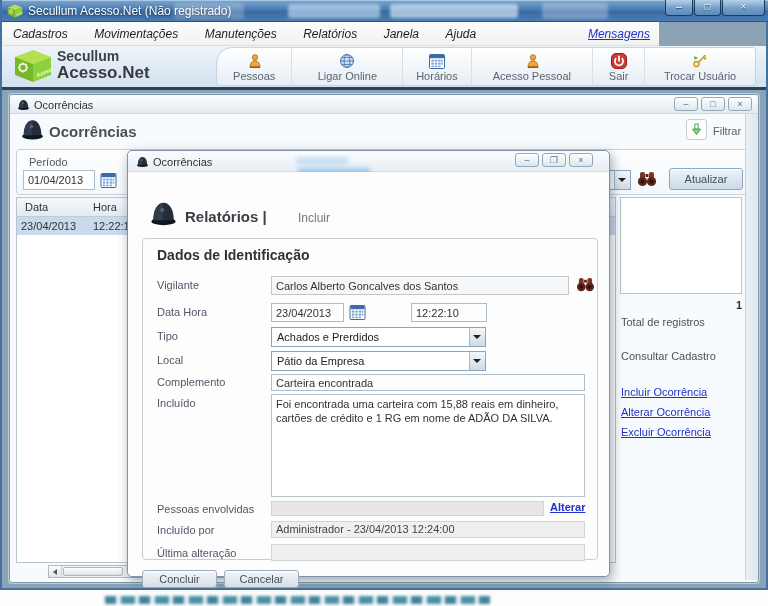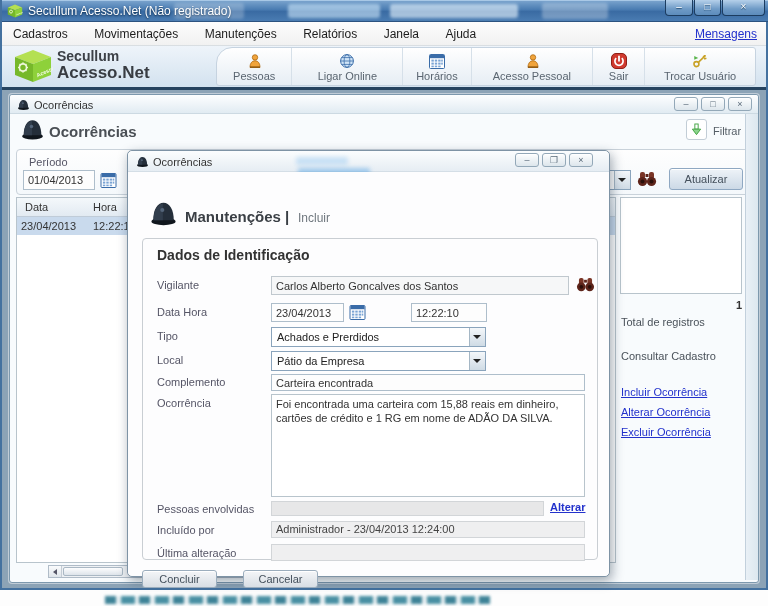--- a/index.html
+++ b/index.html
@@ -22,22 +22,22 @@
   #tabblur3 { left:388px; top:4px; width:128px; height:14px; background:rgba(235,246,255,.6); }
   #tabblur4 { left:540px; top:3px; width:66px; height:16px; background:rgba(255,255,255,.28); }
   #win-controls { position:absolute; right:5px; top:0; display:flex; }
   .win-btn { height:16px; margin-left:1px; border:1px solid #1c3c60; border-top:none;
     border-radius:0 0 4px 4px; background:linear-gradient(#b5d0ea,#6e9ac6 60%,#5d8cbc);
     color:#fff; font-size:10px; line-height:14px; text-align:center;
     text-shadow:0 1px 1px #123a5e; cursor:default; }
   .win-btn.min { width:28px; } .win-btn.max { width:27px; } .win-btn.close { width:43px; }
 
   
-  #menubar { position:absolute; left:0; top:22px; width:764px; height:24px;
-    background:linear-gradient(#fdfdfd,#f1f1f1); border-bottom:1px solid #d9dee2; z-index:4; }
+  #menubar { position:absolute; left:0; top:22px; width:657px; height:24px;
+    background:linear-gradient(#fdfdfd,#f1f1f1); border-bottom:1px solid #d9dee2; z-index:4;font-style:italic; }
   .menu-item { display:inline-block; padding:5px 11px 0 11px; font-size:12px; color:#1d1d1d; }
   #menu-messages { position:absolute; right:9px; top:5px; font-size:12px; color:#2231cc; text-decoration:underline; }
 
   
   #brandbar { position:absolute; left:0; top:46px; width:764px; height:41px;
     background:linear-gradient(#eef4fa,#d3e2ef); z-index:4;padding-left:26px; }
   #cube-logo { position:absolute; left:11px; top:2px; width:40px; height:36px; }
   #brand-line1 { position:absolute; left:55px; top:2px; font-size:14px; font-weight:bold; color:#3d4147; }
   #brand-line2 { position:absolute; left:55px; top:17px; font-size:17px; font-weight:bold; color:#383c42; }
   #toolbar-panel { position:absolute; left:214px; top:1px; width:540px; height:39px; display:flex;
@@ -163,21 +163,21 @@
     font-family:"Liberation Sans","DejaVu Sans",sans-serif; padding:2px 4px; resize:none; }
   .gray-field { position:absolute; background:#efeff0; border:1px solid #d2d5d8; font-size:11px; color:#444; padding:1px 4px; overflow:hidden; white-space:nowrap; }
   #fld-pessoas { left:128px; top:262px; width:273px; height:15px; background:#e7e7e8; }
   #link-alterar-pessoas { position:absolute; left:407px; top:262px; font-size:11px; color:#2231cc; text-decoration:underline; font-weight:bold; }
   #fld-incluido { left:128px; top:282px; width:314px; height:17px; }
   #fld-ultima { left:128px; top:305px; width:314px; height:17px; }
 
   .dlg-btn { position:absolute; top:398px; width:75px; height:18px; border:1px solid #9badbd; border-radius:3px;
     background:linear-gradient(#f4f6f8,#d8dee4); font-size:11px; color:#44505c; text-align:center; line-height:16px;
     box-shadow:inset 0 1px 0 #fff; }
-  #btn-concluir { left:14px; } #btn-cancelar { left:115px; }
+  #btn-concluir { left:14px; } #btn-cancelar { left:96px; }
 
   
   #bottom-strip { position:absolute; left:0; top:590px; width:768px; height:16px; background:#fdfdfd; }
   #watermark { position:absolute; left:105px; top:6px; width:385px; height:8px; opacity:.85; filter:blur(1.6px);
     background:repeating-linear-gradient(90deg,#1d6e86 0 11px, rgba(29,110,134,.1) 11px 16px, #2a7d94 16px 30px, rgba(29,110,134,.1) 30px 34px); }
 </style>
 </head>
 <body>
 
 <svg width="0" height="0" style="position:absolute">
@@ -405,21 +405,21 @@
       <div class="small-winbtns" id="dialog-winbtns">
         <div class="swin-btn">–</div>
         <div class="swin-btn">❐</div>
         <div class="swin-btn">×</div>
       </div>
     </div>
     <div id="dialog-body">
       <svg id="dlg-header-icon">
           <use href="#sym-helmet"></use>
         </svg>
-      <span id="dlg-header-title">Manutenções |</span>
+      <span id="dlg-header-title">Relatórios |</span>
       <span id="dlg-header-mode">Incluir</span>
 
       <div id="dlg-box">
         <span id="dlg-section-title">Dados de Identificação</span>
 
         <span class="fld-label" id="lbl-vigilante">Vigilante</span>
         <input id="fld-vigilante" class="text-input" value="Carlos Alberto Goncalves dos Santos" style="">
         <svg id="vigilante-binoculars">
             <use href="#sym-binoculars"></use>
           </svg>
@@ -443,21 +443,21 @@
         <div id="combo-local" class="combo">
           <span class="combo-text">Pátio da Empresa</span>
           <span class="combo-arrow-box">
               <span class="caret"></span>
             </span>
         </div>
 
         <span class="fld-label" id="lbl-complemento">Complemento</span>
         <input id="fld-complemento" class="text-input" value="Carteira encontrada" style="">
 
-        <span class="fld-label" id="lbl-descricao">Ocorrência</span>
+        <span class="fld-label" id="lbl-descricao">Incluído</span>
         <textarea id="fld-descricao" style="">Foi encontrada uma carteira com 15,88 reais em dinheiro, cartões de crédito e 1 RG em nome de ADÃO DA SILVA.</textarea>
 
         <span class="fld-label" id="lbl-pessoas">Pessoas envolvidas</span>
         <div id="fld-pessoas" class="gray-field"></div>
         <span id="link-alterar-pessoas">Alterar</span>
 
         <span class="fld-label" id="lbl-incluido">Incluído por</span>
         <div id="fld-incluido" class="gray-field">Administrador - 23/04/2013 12:24:00</div>
 
         <span class="fld-label" id="lbl-ultima">Última alteração</span>

